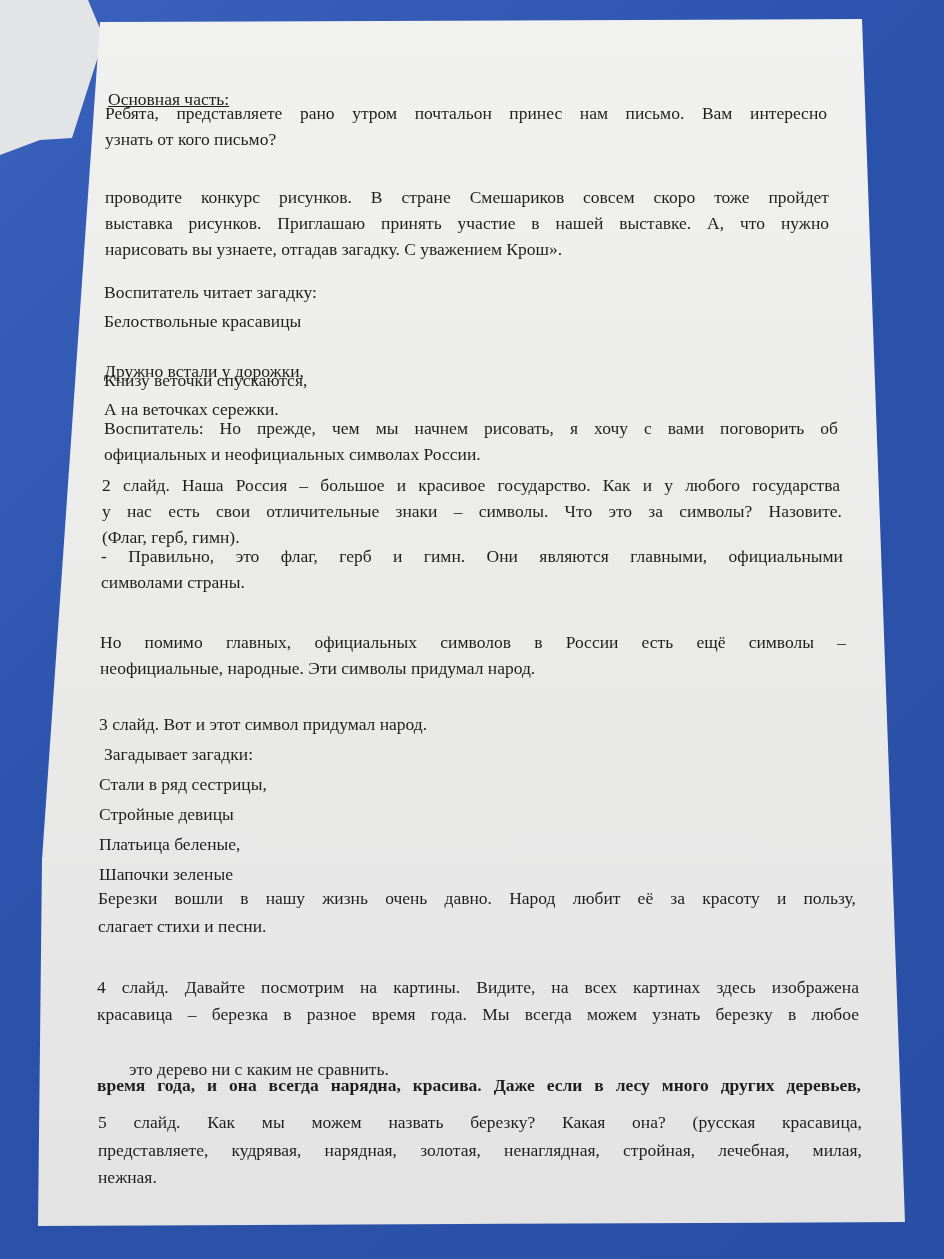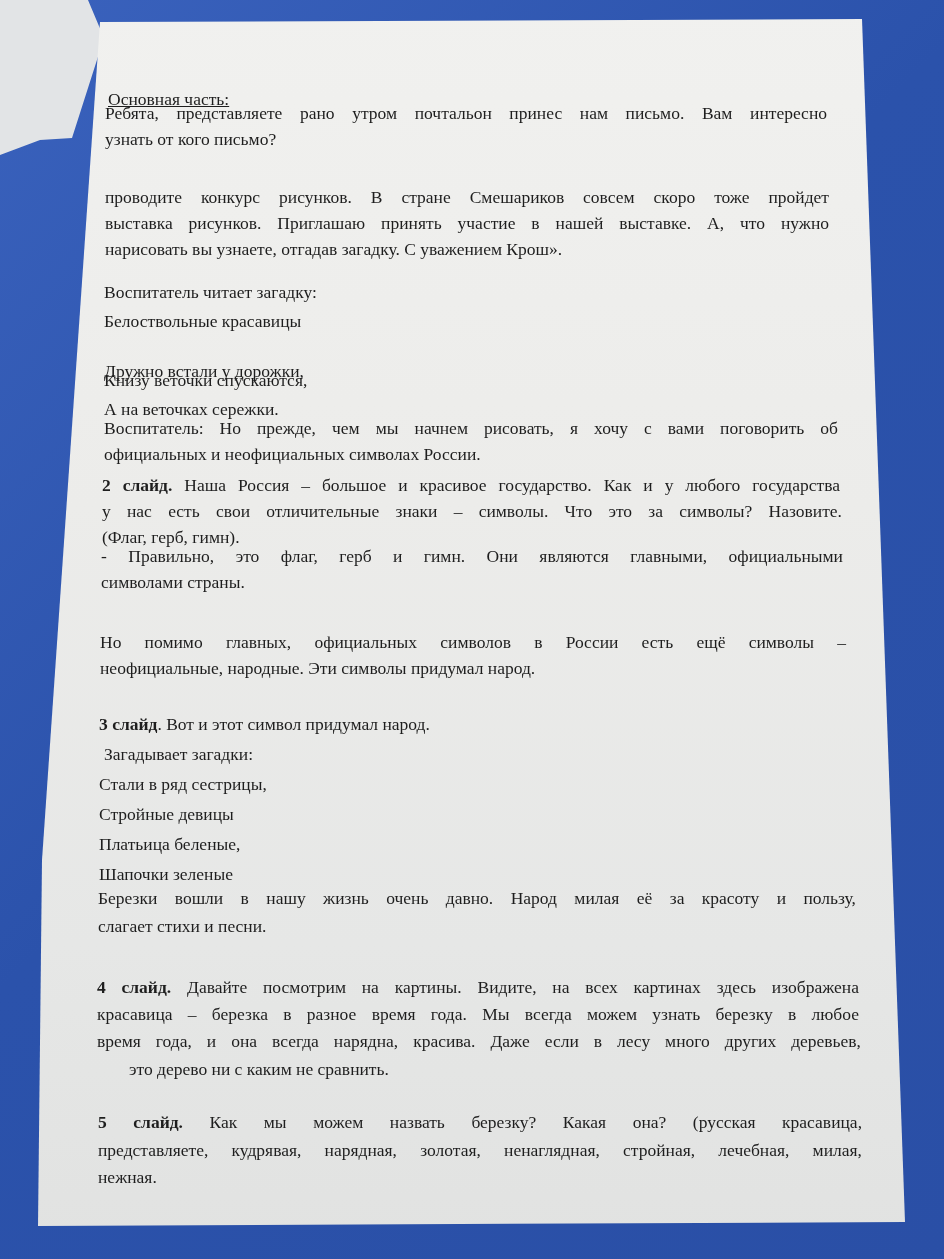--- a/index.html
+++ b/index.html
@@ -19,21 +19,21 @@
     background: linear-gradient(180deg, #f1f1ef 0%, #ececea 40%, #e6e7e6 75%, #e1e2e1 100%);
     clip-path: polygon(100px 22px, 862px 19px, 905px 1222px, 38px 1226px, 42px 860px);
   }
   .content {
     position: absolute; left: 0; top: 0; width: 944px; height: 1259px;
     color: #1e1e1e; font-size: 17.5px; line-height: 26px;
   }
   .line { position: absolute; white-space: nowrap; }
   .just { text-align: justify; text-align-last: justify; white-space: normal; }
   .u { text-decoration: underline; }
-  b { font-weight: bold; }
+  b { font-weight: normal; }
 </style>
 </head>
 <body>
 
 <div class="corner-sheet"></div>
 <div class="paper"></div>
 
 <div class="content">
 
   <div class="line u" style="left:108px; top:86px;">Основная часть:</div>
@@ -62,25 +62,25 @@
 
   <div class="line just" style="left:100px; top:629px; width:746px;">Но помимо главных, официальных символов в России есть ещё символы –</div>
   <div class="line" style="left:100px; top:655px;">неофициальные, народные. Эти символы придумал народ.</div>
 
   <div class="line" style="left:99px; top:711px;"><b>3 слайд</b><span>. Вот и этот символ придумал народ.</span></div>
   <div class="line" style="left:104px; top:741px;">Загадывает загадки:</div>
   <div class="line" style="left:99px; top:771px;">Стали в ряд сестрицы,</div>
   <div class="line" style="left:99px; top:801px;">Стройные девицы</div>
   <div class="line" style="left:99px; top:831px;">Платьица беленые,</div>
   <div class="line" style="left:99px; top:861px;">Шапочки зеленые</div>
-  <div class="line just" style="left:98px; top:885px; width:758px;">Березки вошли в нашу жизнь очень давно. Народ милая её за красоту и пользу,</div>
+  <div class="line just" style="left:98px; top:885px; width:758px;">Березки вошли в нашу жизнь очень давно. Народ любит её за красоту и пользу,</div>
   <div class="line" style="left:98px; top:913px;">слагает стихи и песни.</div>
 
   <div class="line just" style="left:97px; top:974px; width:762px;"><b>4 слайд.</b><span> Давайте посмотрим на картины. Видите, на всех картинах здесь изображена</span></div>
   <div class="line just" style="left:97px; top:1001px; width:762px;">красавица – березка в разное время года. Мы всегда можем узнать березку в любое</div>
-  <div class="line just" style="left:97px; top:1028px; width:764px;">время года, и она всегда нарядна, красива. Даже если в лесу много других деревьев,</div>
+  <div class="line just" style="left:97px; top:1072px; width:764px;font-weight:bold;">время года, и она всегда нарядна, красива. Даже если в лесу много других деревьев,</div>
   <div class="line" style="left:97px; top:1056px;margin-left:32px;">это дерево ни с каким не сравнить.</div>
 
   <div class="line just" style="left:98px; top:1109px; width:764px;"><b>5 слайд.</b><span> Как мы можем назвать березку? Какая она? (русская красавица,</span></div>
   <div class="line just" style="left:98px; top:1137px; width:764px;">представляете, кудрявая, нарядная, золотая, ненаглядная, стройная, лечебная, милая,</div>
   <div class="line" style="left:98px; top:1164px;">нежная.</div>
 
 </div>
 
 </body></html>

